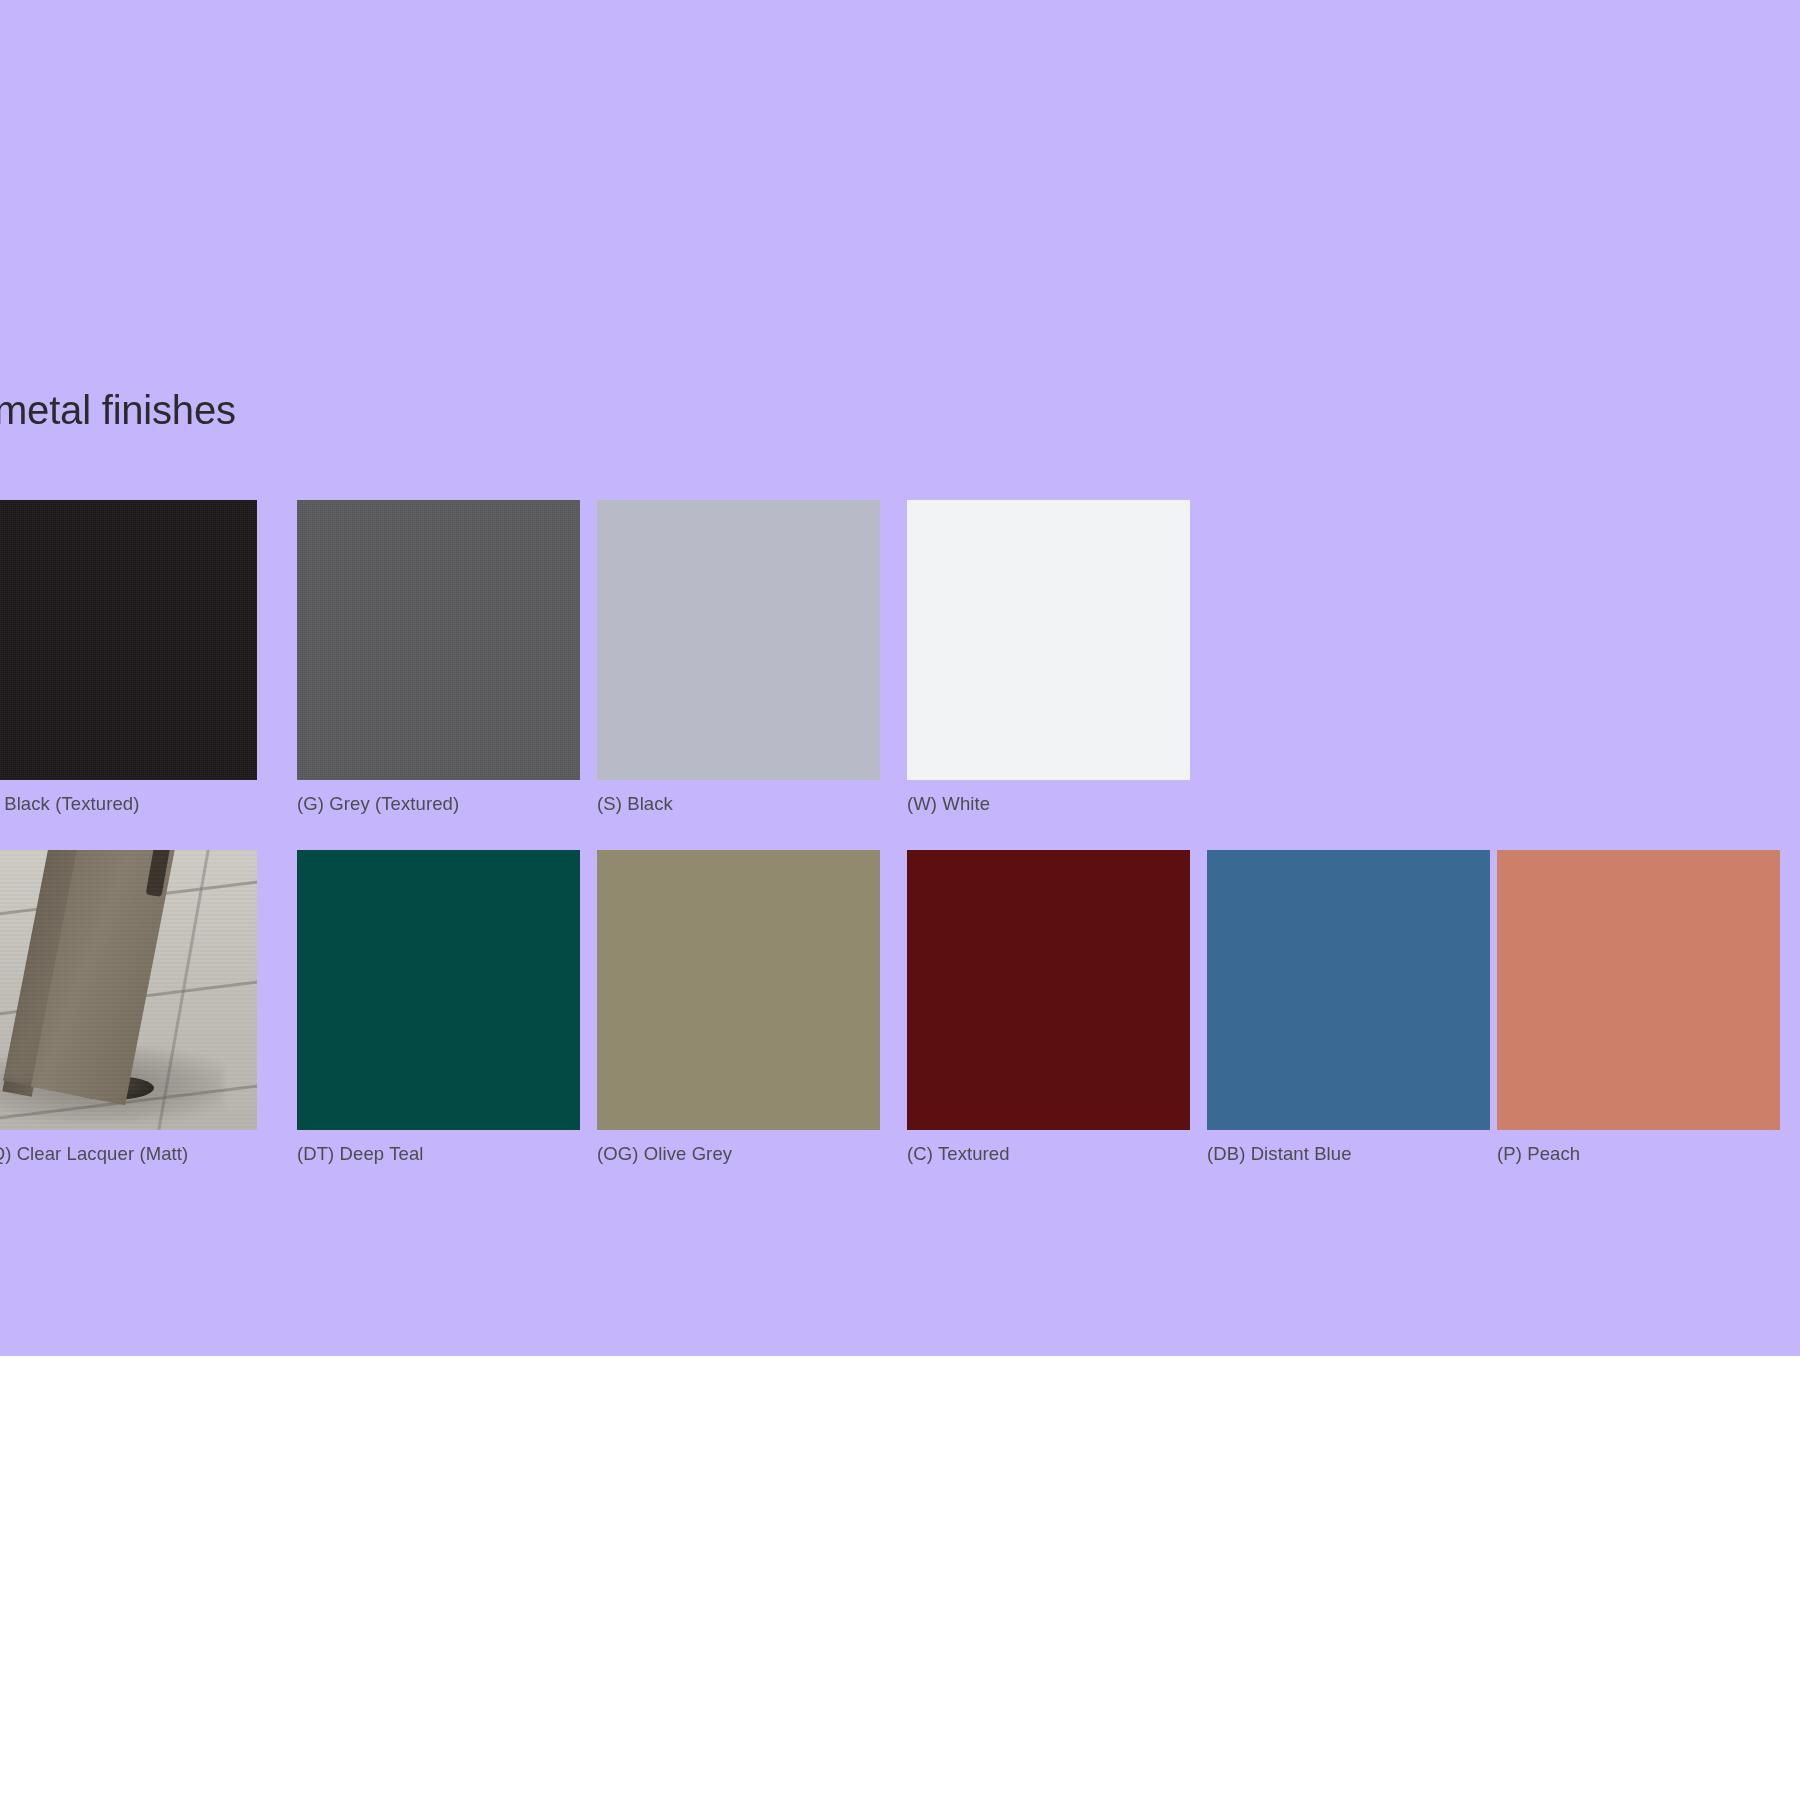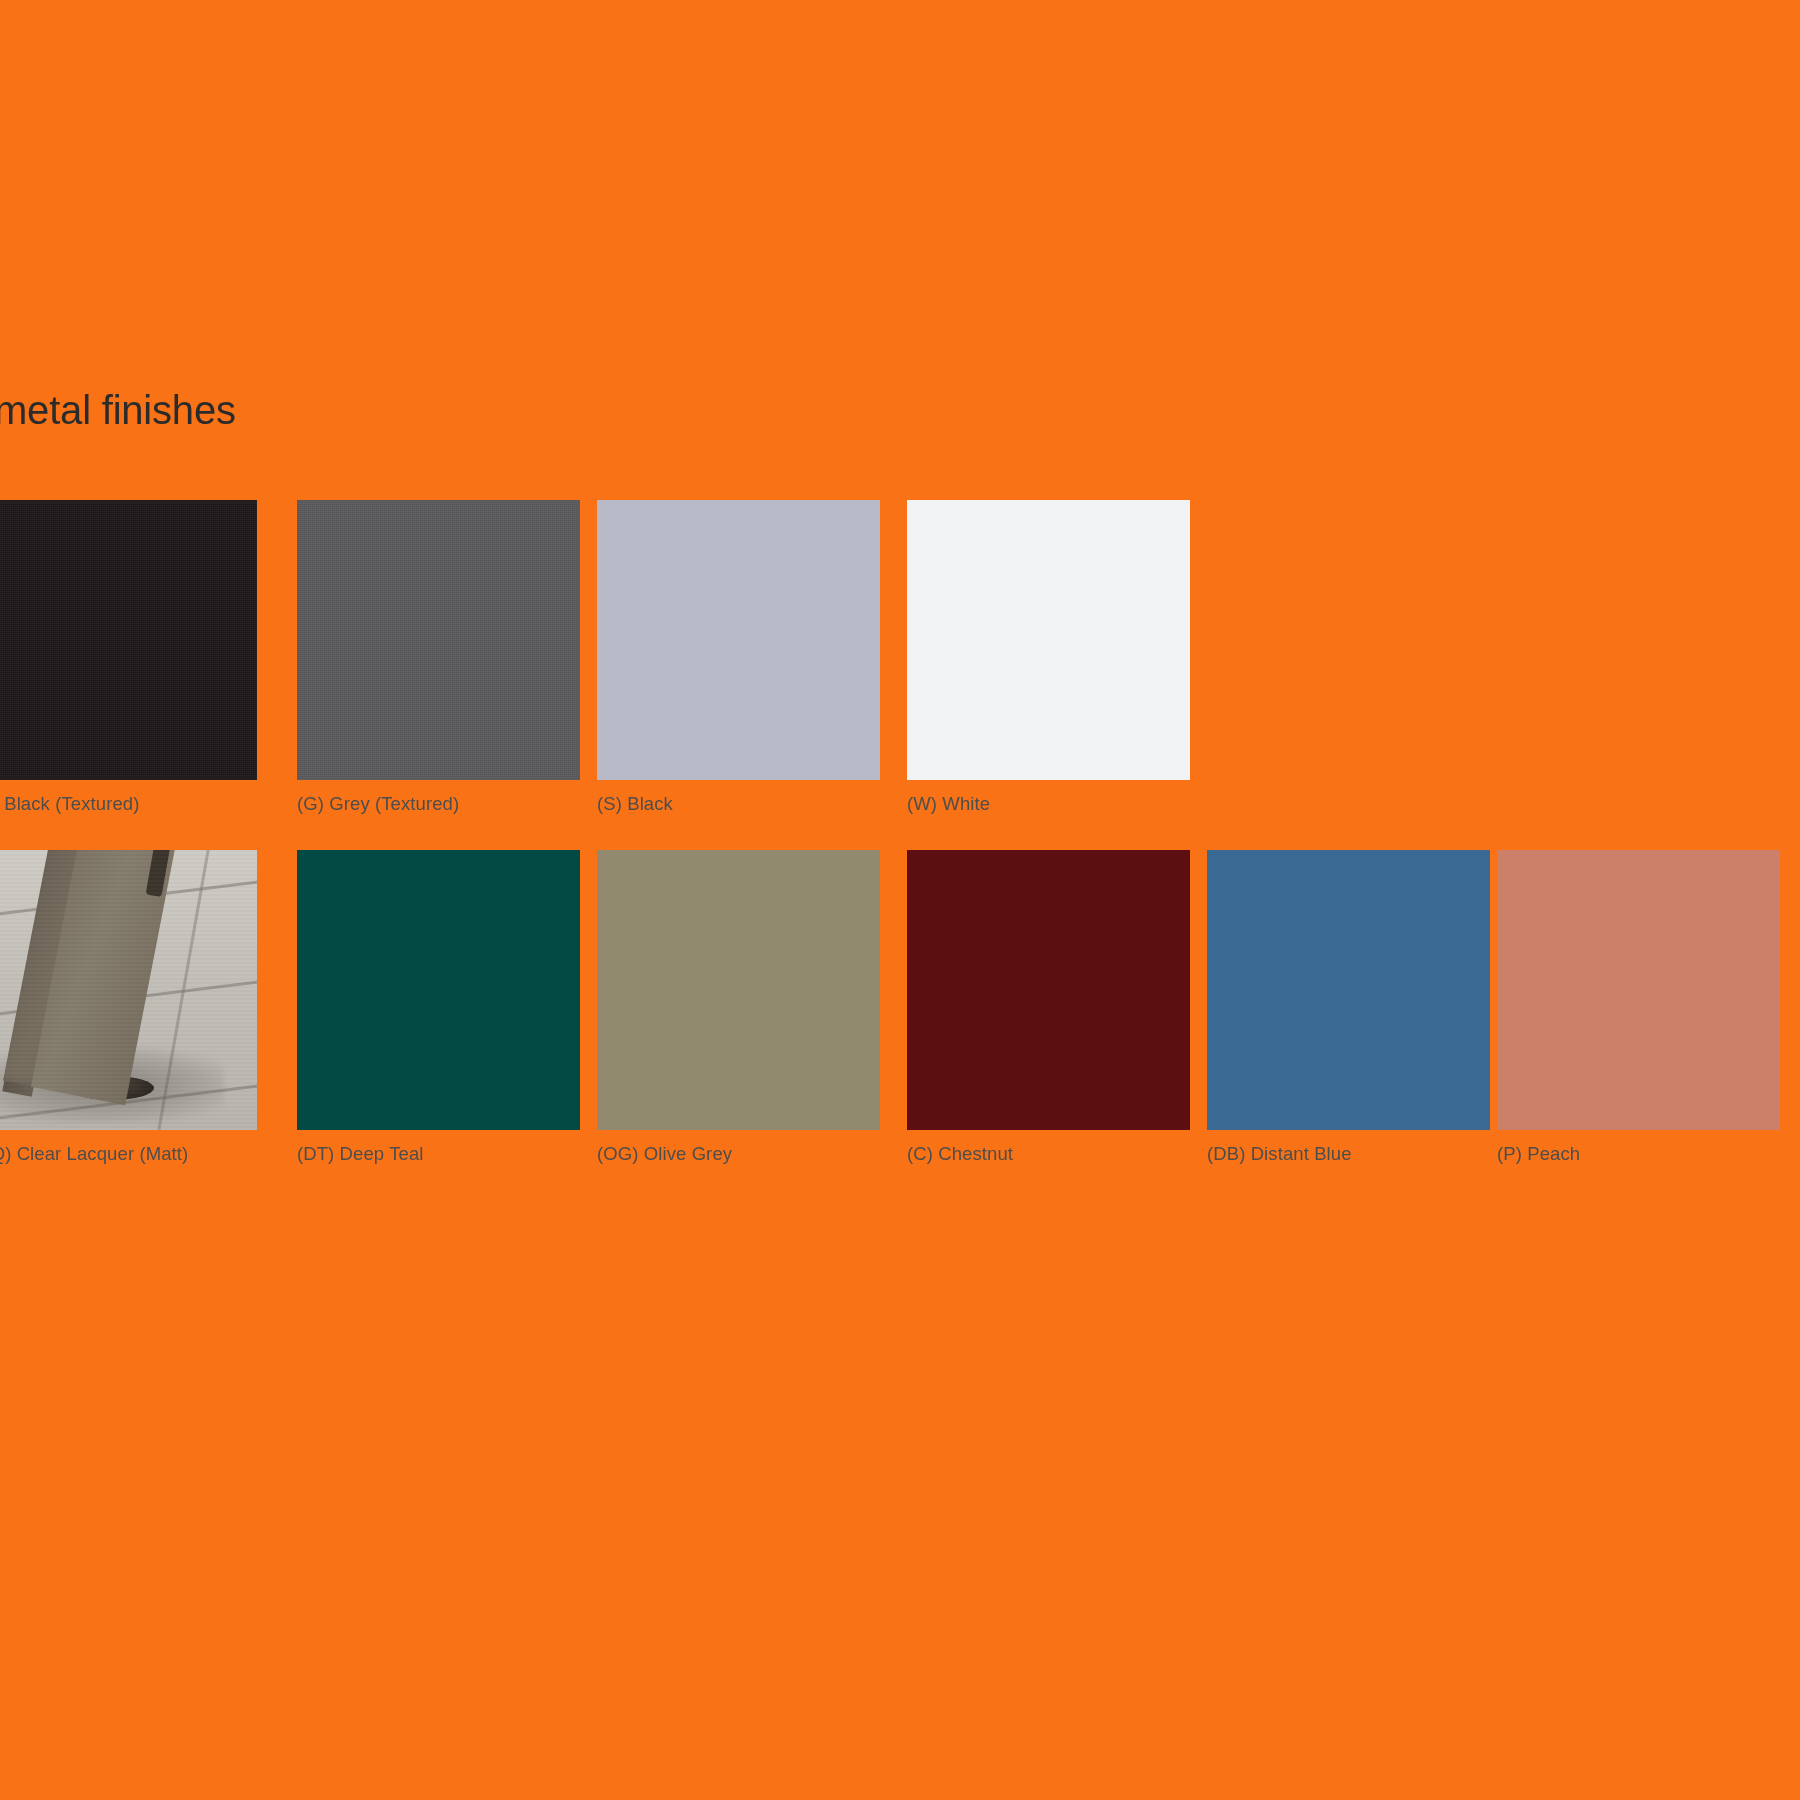--- a/index.html
+++ b/index.html
@@ -7,22 +7,22 @@
   body{
     width:1800px;height:1800px;
     background:#ffffff;
     font-family:"Liberation Sans","DejaVu Sans",sans-serif;
     overflow:hidden;
     position:relative;
   }
   #sheet{
     position:absolute;
     left:0;top:0;
-    width:1800px;height:1800px;
-    background:#f97316;
+    width:1800px;height:1356px;
+    background:#c4b5fd;
   }
   
   #title{
     position:absolute;
     left:-6px;
     top:390px;
     font-size:40px;
     font-weight:400;
     letter-spacing:-0.2px;
     color:#2b2b2b;
@@ -236,21 +236,21 @@
         <span class="cap" style="color: rgb(77, 77, 77);">(OG) Olive Grey</span>
       </div>
 
       <div class="cell c1">
         <span class="swatch" style="background-color: rgb(4, 74, 68);"></span>
         <span class="cap" style="color: rgb(77, 77, 77);">(DT) Deep Teal</span>
       </div>
 
       <div class="cell c3">
         <span class="swatch" style="background-color: rgb(91, 15, 16);"></span>
-        <span class="cap" style="color: rgb(77, 77, 77);">(C) Chestnut</span>
+        <span class="cap" style="color: rgb(77, 77, 77);">(C) Textured</span>
       </div>
 
       <div class="cell c4">
         <span class="swatch" style="background-color: rgb(58, 106, 148);"></span>
         <span class="cap" style="color: rgb(77, 77, 77);">(DB) Distant Blue</span>
       </div>
 
       <div class="cell c5">
         <span class="swatch" style="background-color: rgb(205, 128, 105);"></span>
         <span class="cap" style="color: rgb(77, 77, 77);">(P) Peach</span>

